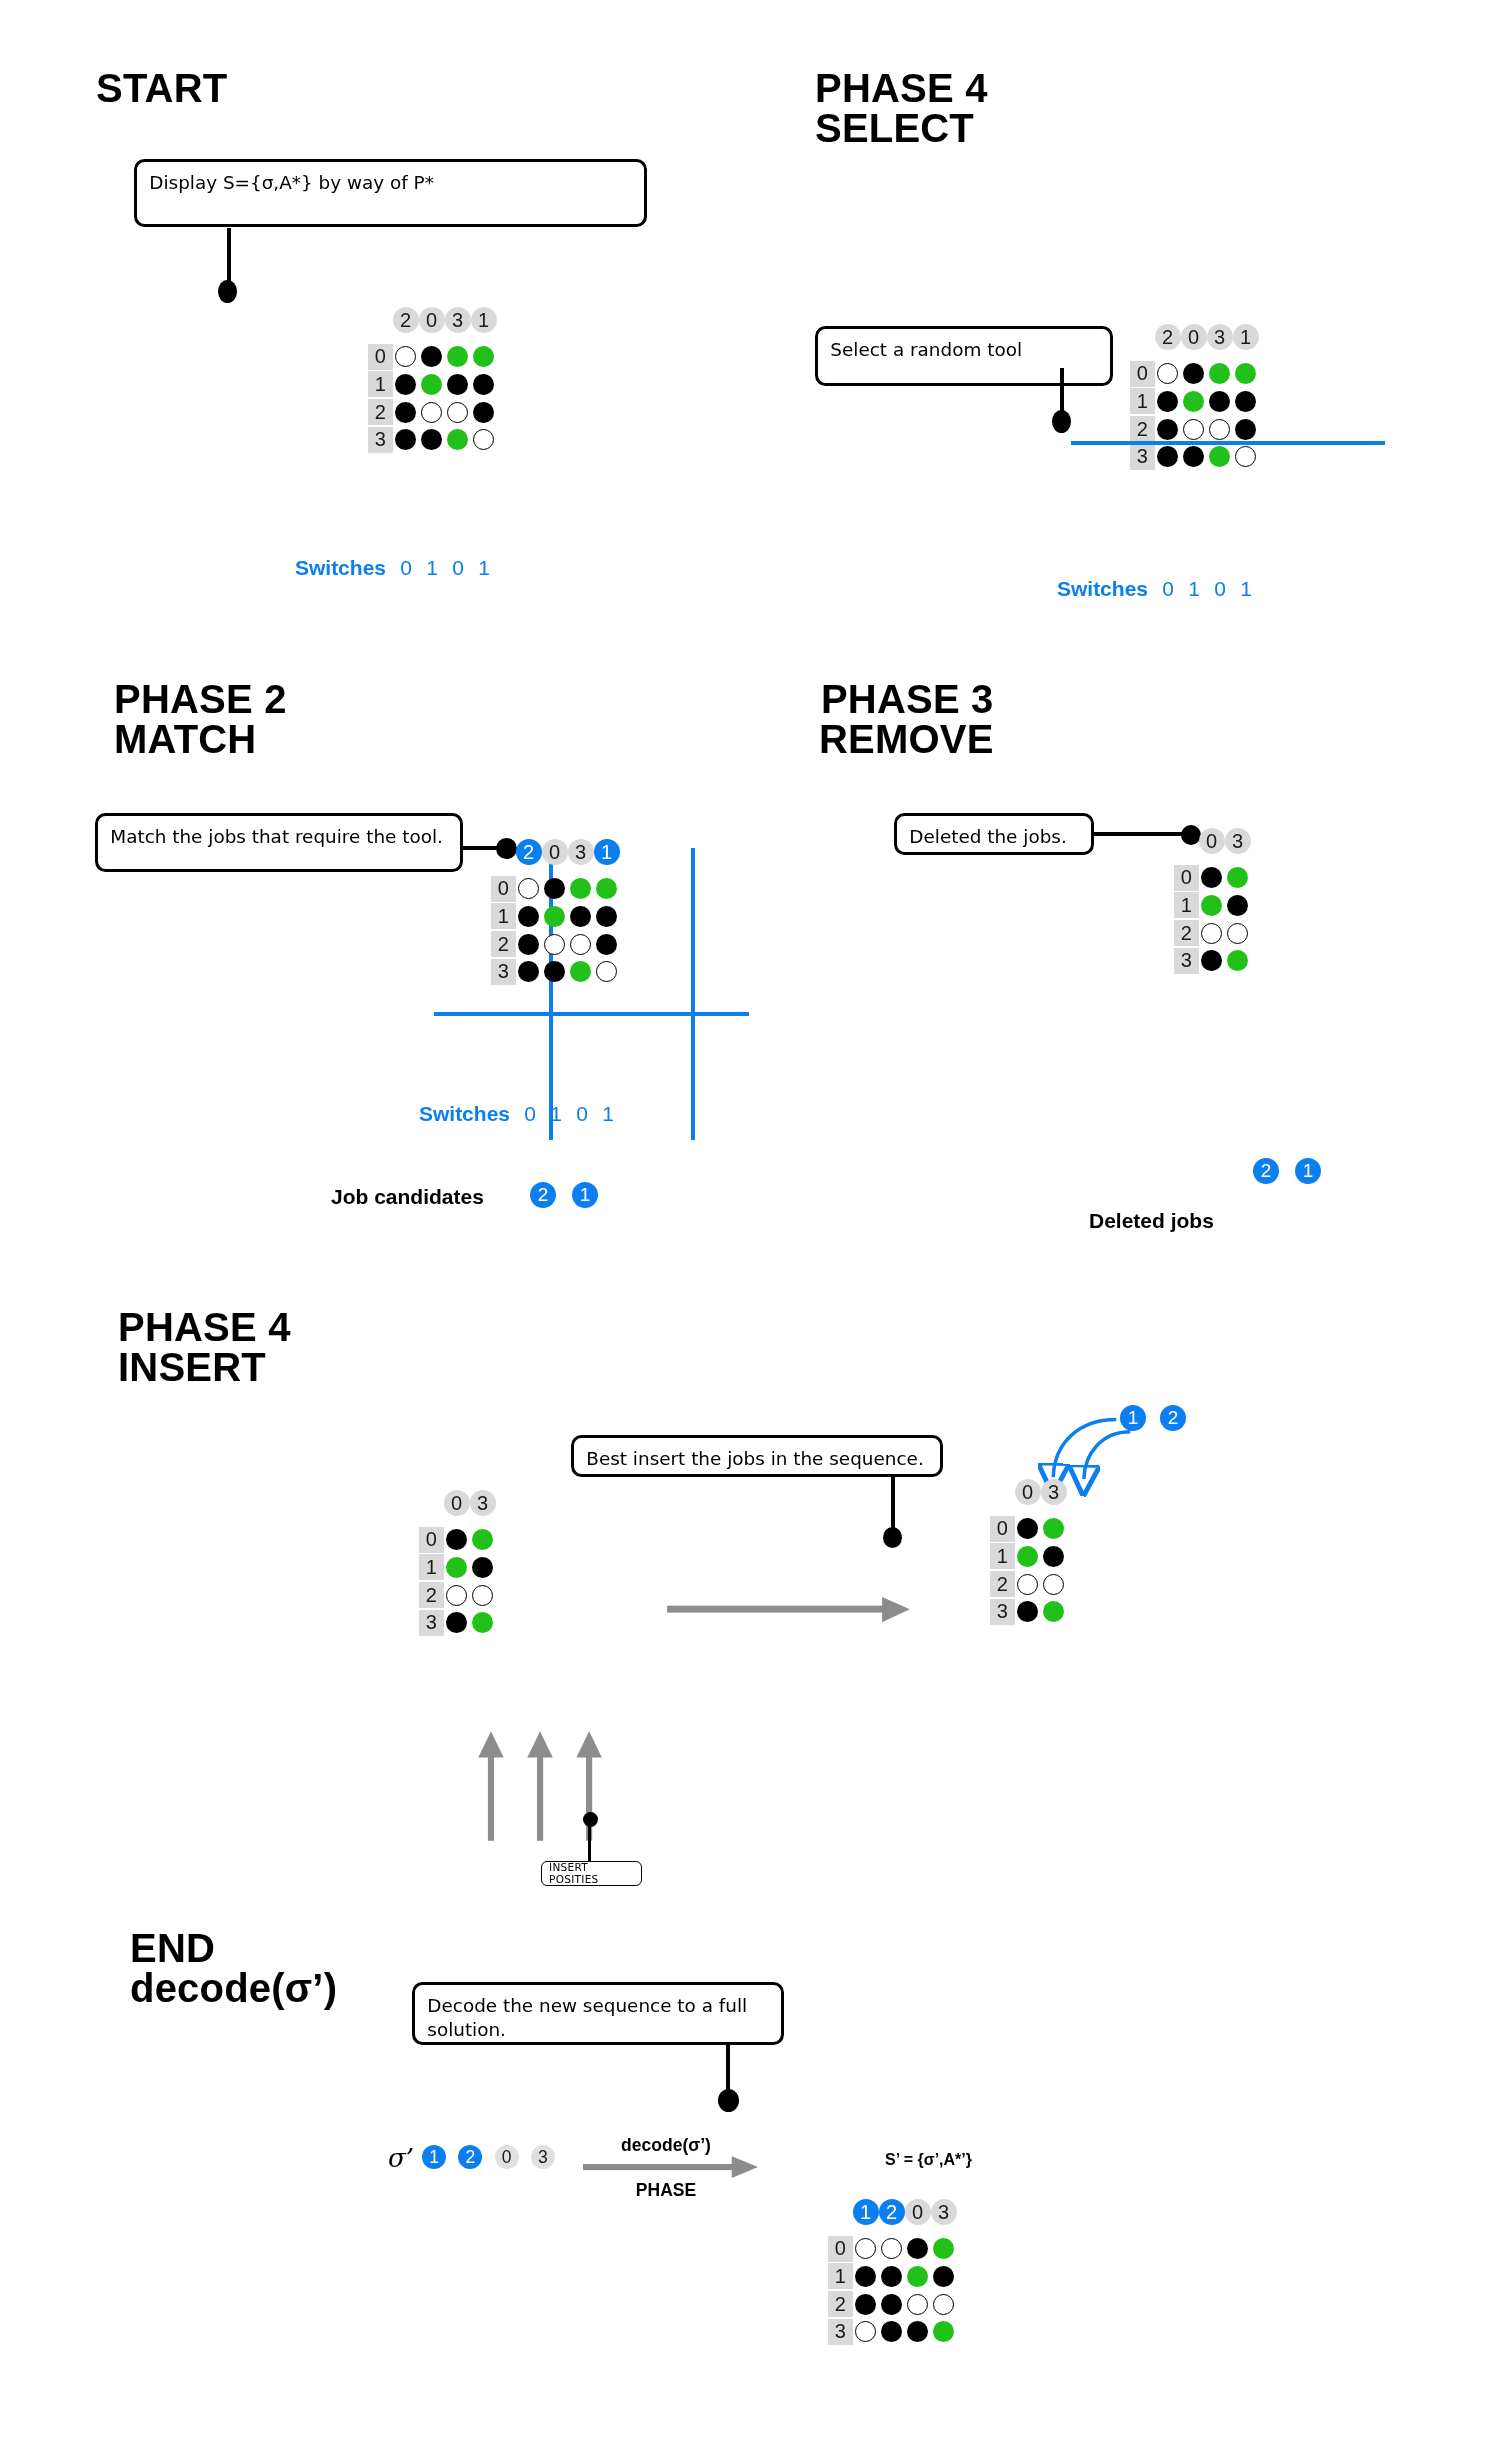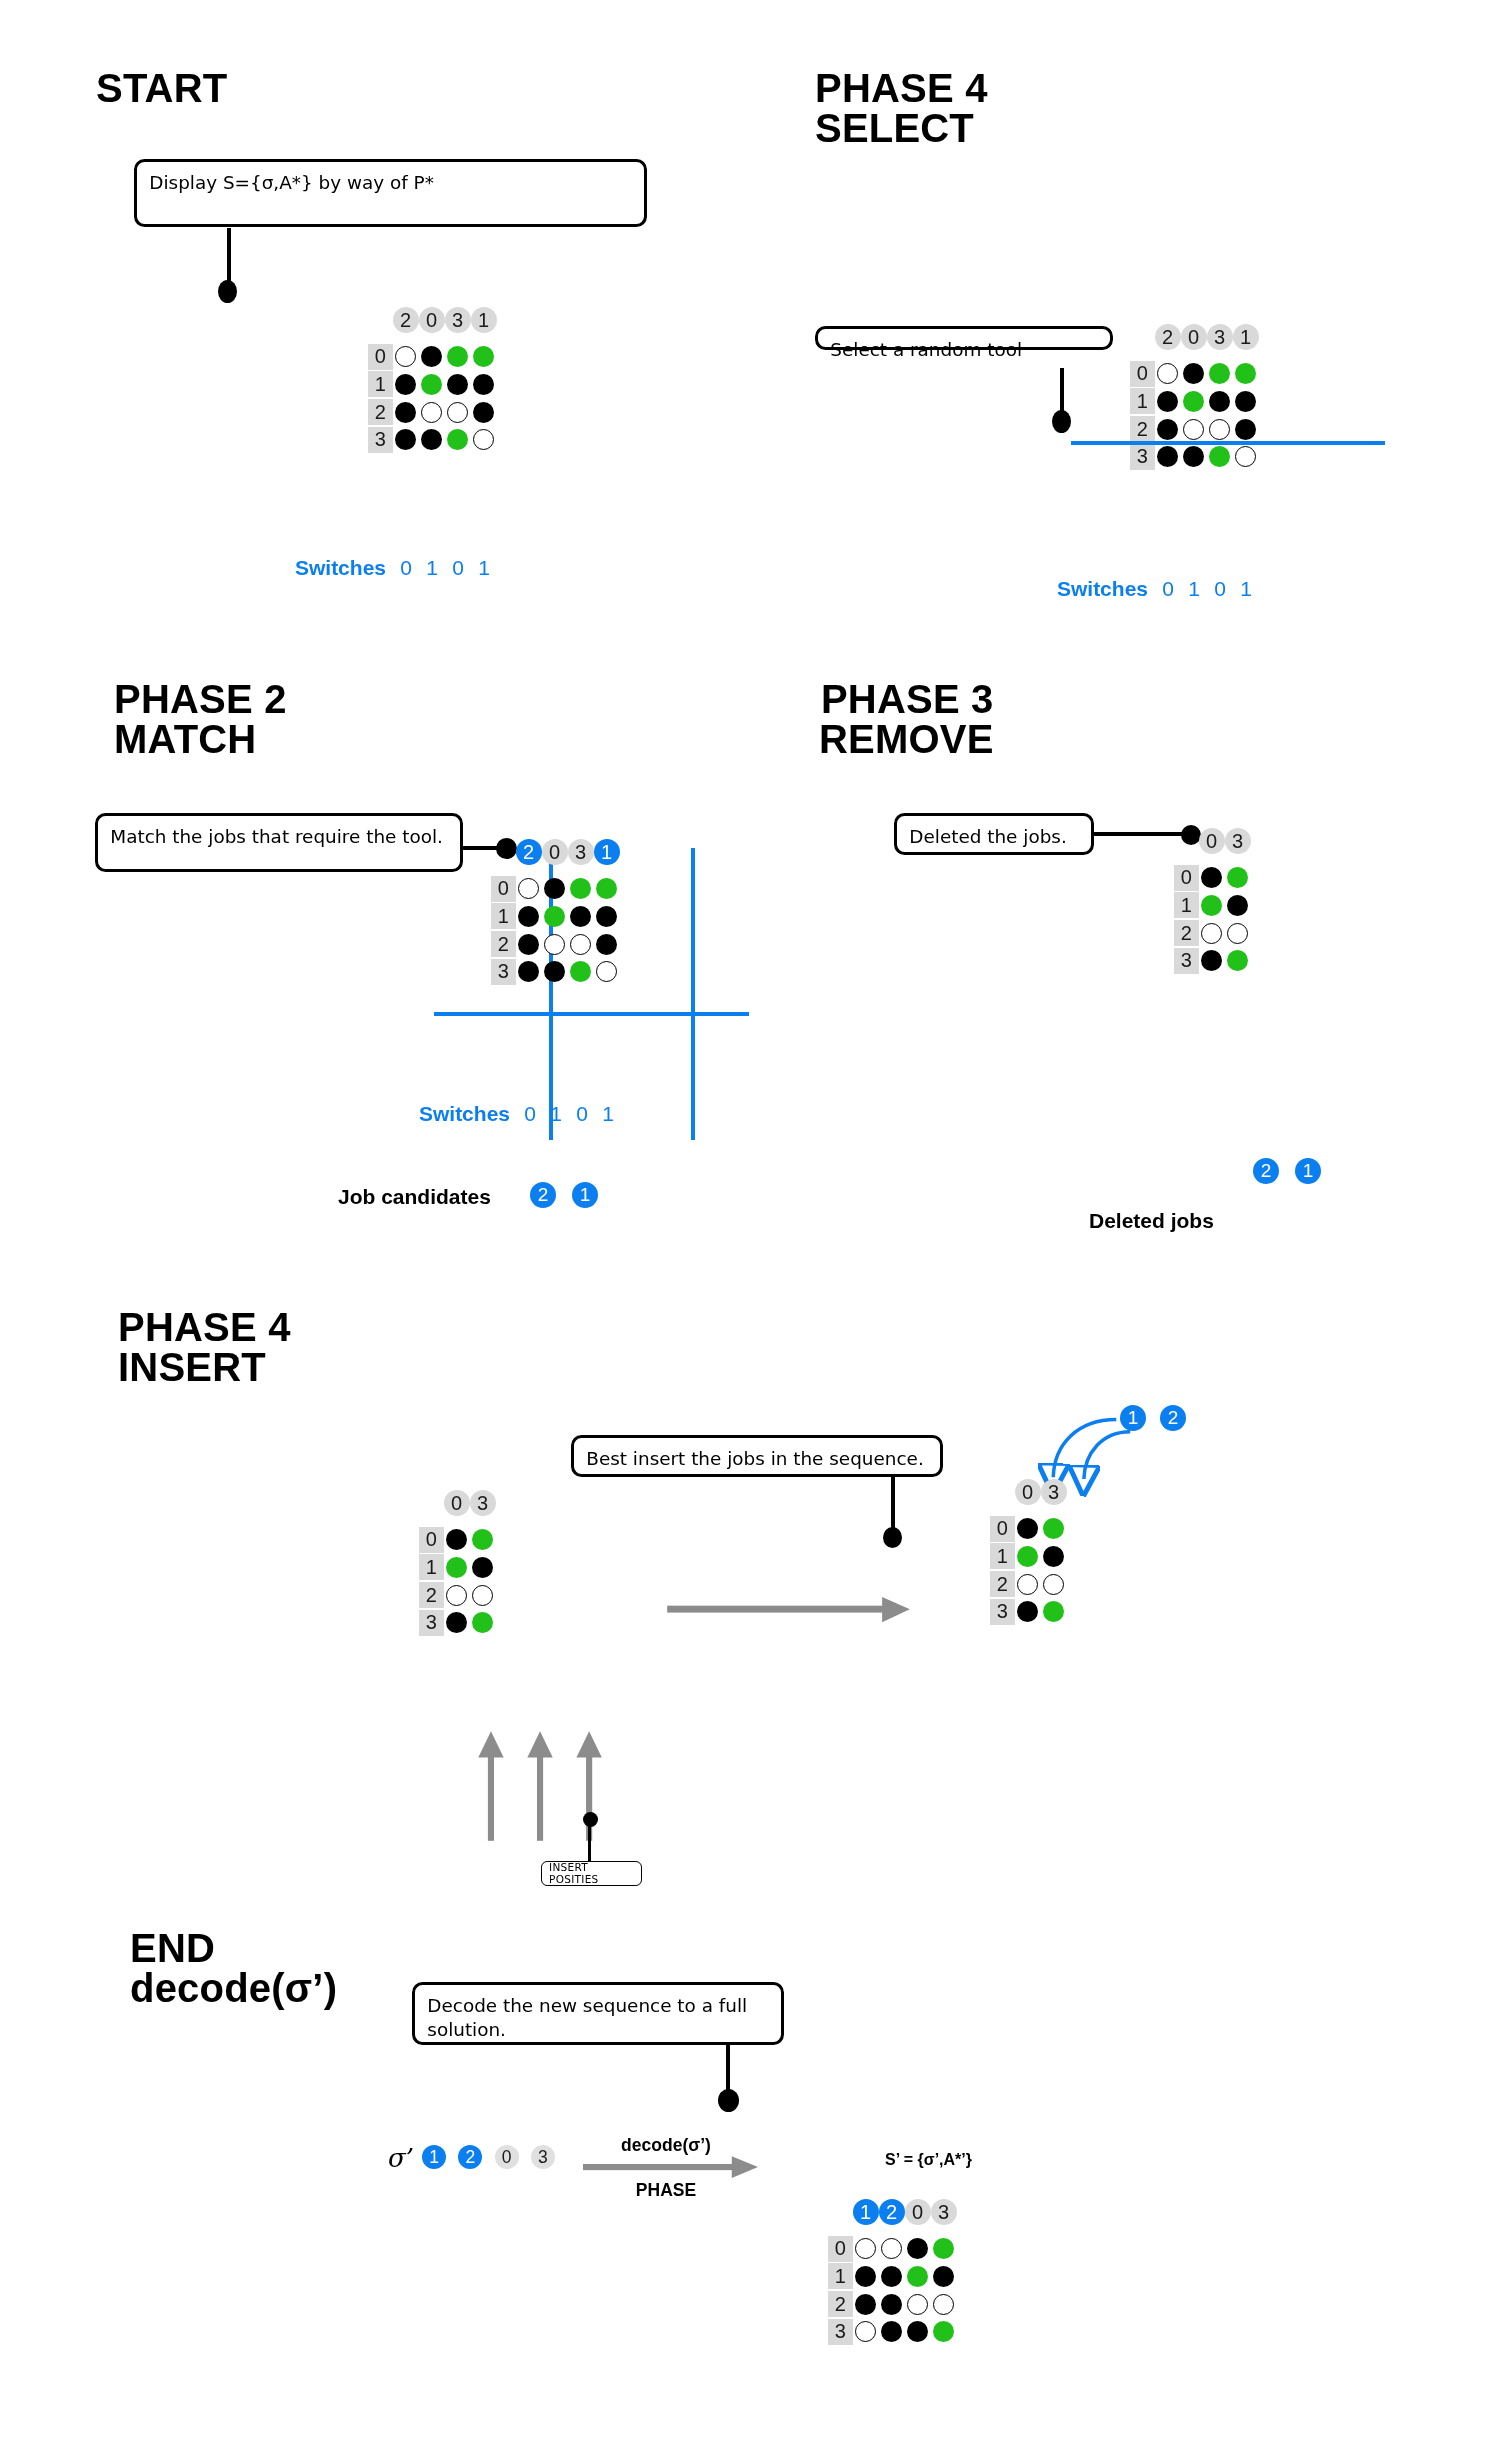--- a/index.html
+++ b/index.html
@@ -173,21 +173,21 @@
 <div class="abs mrow" style="left:393px;top:556px;">
   <div class="switch-val">0</div>
   <div class="switch-val">1</div>
   <div class="switch-val">0</div>
   <div class="switch-val">1</div>
 </div>
 
 <div class="abs phase-title" style="left:815px;top:68px;">PHASE 4
 SELECT</div>
 
-<div class="abs callout" style="left:815px;top:326px;width:298px;height:24px;">Select a random tool</div>
+<div class="abs callout" style="left:815px;top:326px;width:298px;height:60px;">Select a random tool</div>
 <div class="abs lineV" style="left:1060px;top:368px;height:49px;"></div>
 <div class="abs dot" style="left:1052px;top:410px;width:19px;height:23px;"></div>
 
 <div class="matrix" style="left:1130px;top:324px;">
   <div class="mrow">
     <div class="spacer"></div>
     <div class="cell">
         <div class="colhead">2</div>
       </div>
     <div class="cell">
@@ -365,21 +365,21 @@
 <div class="abs blueline" style="left:434px;top:1012px;width:315px;height:4.4px;"></div>
 
 <div class="abs switches-lbl" style="left:387px;top:1102px;width:123px;">Switches</div>
 <div class="abs mrow" style="left:517px;top:1102px;">
   <div class="switch-val">0</div>
   <div class="switch-val">1</div>
   <div class="switch-val">0</div>
   <div class="switch-val">1</div>
 </div>
 
-<div class="abs blabel" style="left:338px;top:1185px;">Job candidates</div>
+<div class="abs blabel" style="left:331px;top:1185px;">Job candidates</div>
 <div class="abs" style="left:530px;top:1182px;display:flex;gap:16px;">
   <div class="badge">2</div>
   <div class="badge">1</div>
 </div>
 
 <div class="abs phase-title" style="left:819px;top:679px;text-align:right;">PHASE 3
 REMOVE</div>
 
 <div class="abs callout" style="left:894px;top:813px;width:200px;height:42px;">Deleted the jobs.</div>
 <div class="abs lineH" style="left:1094px;top:832px;width:98px;"></div>

